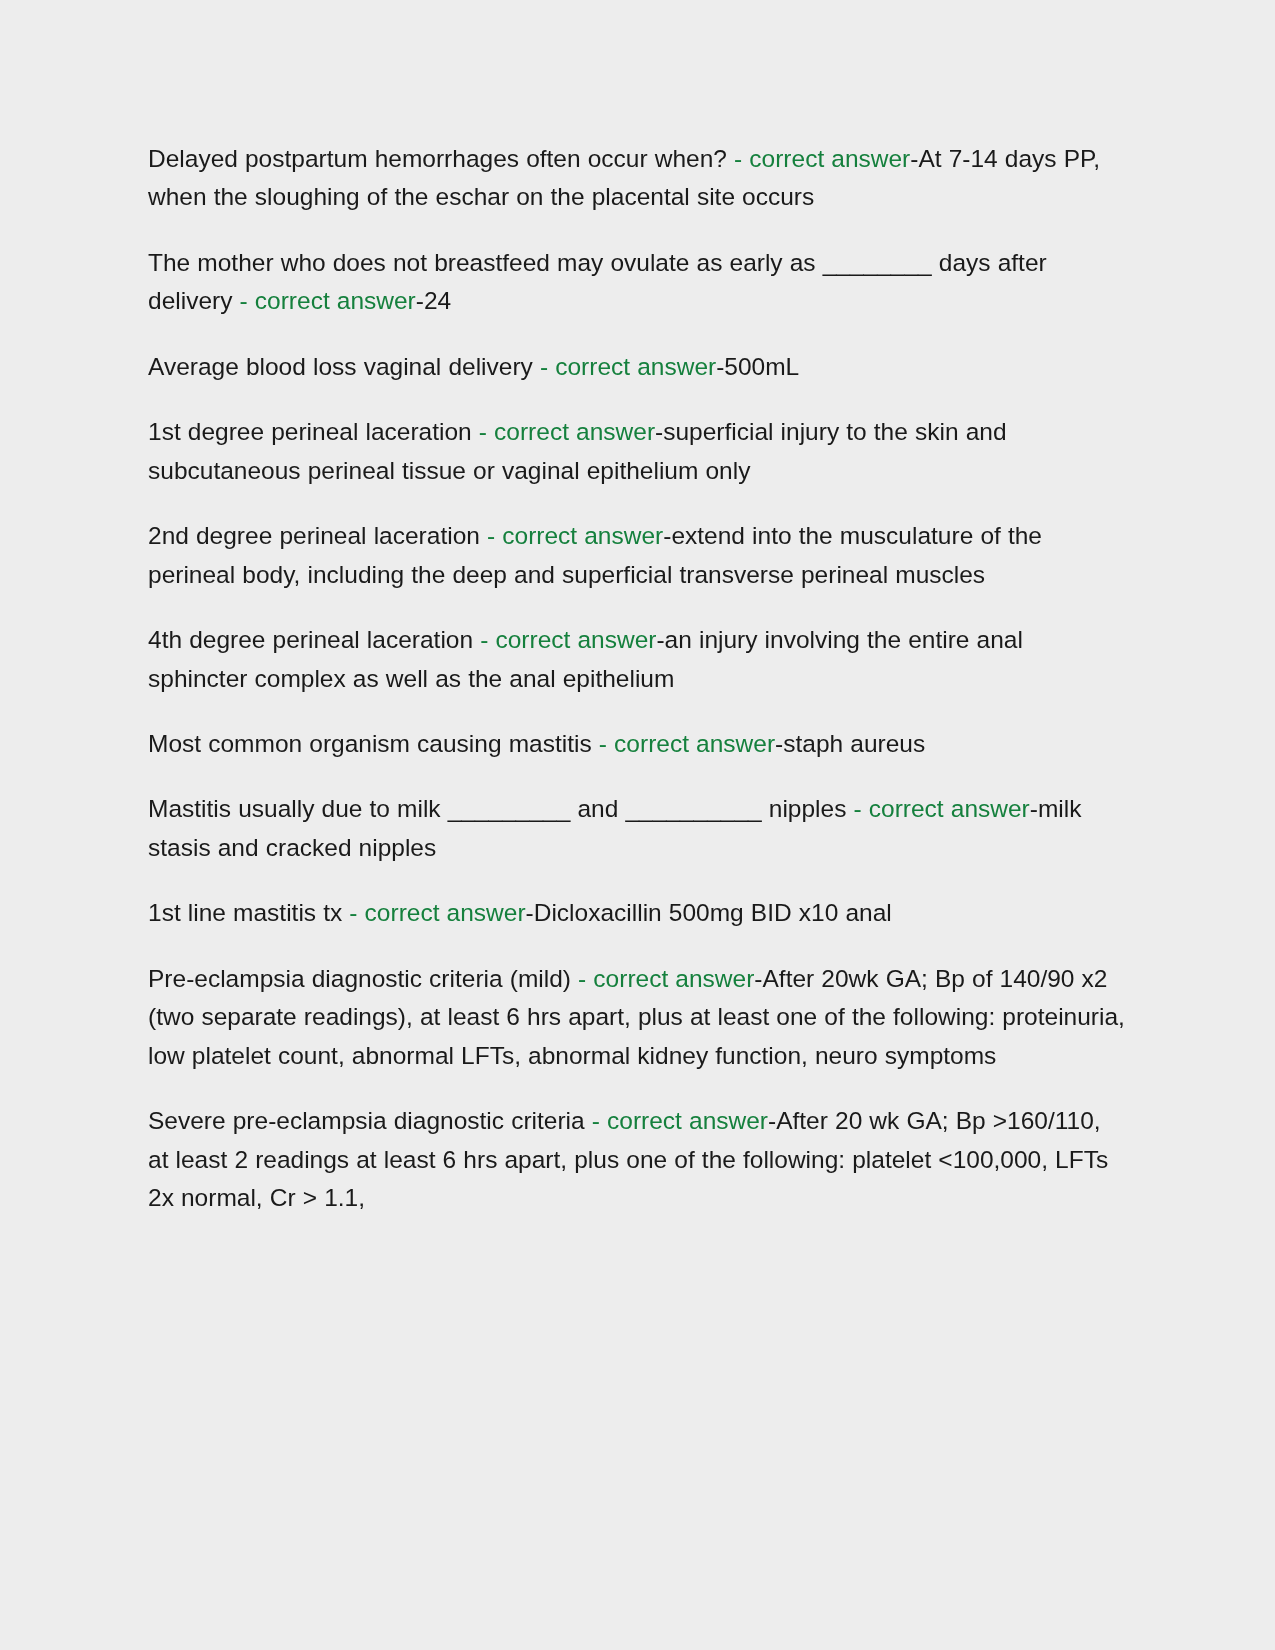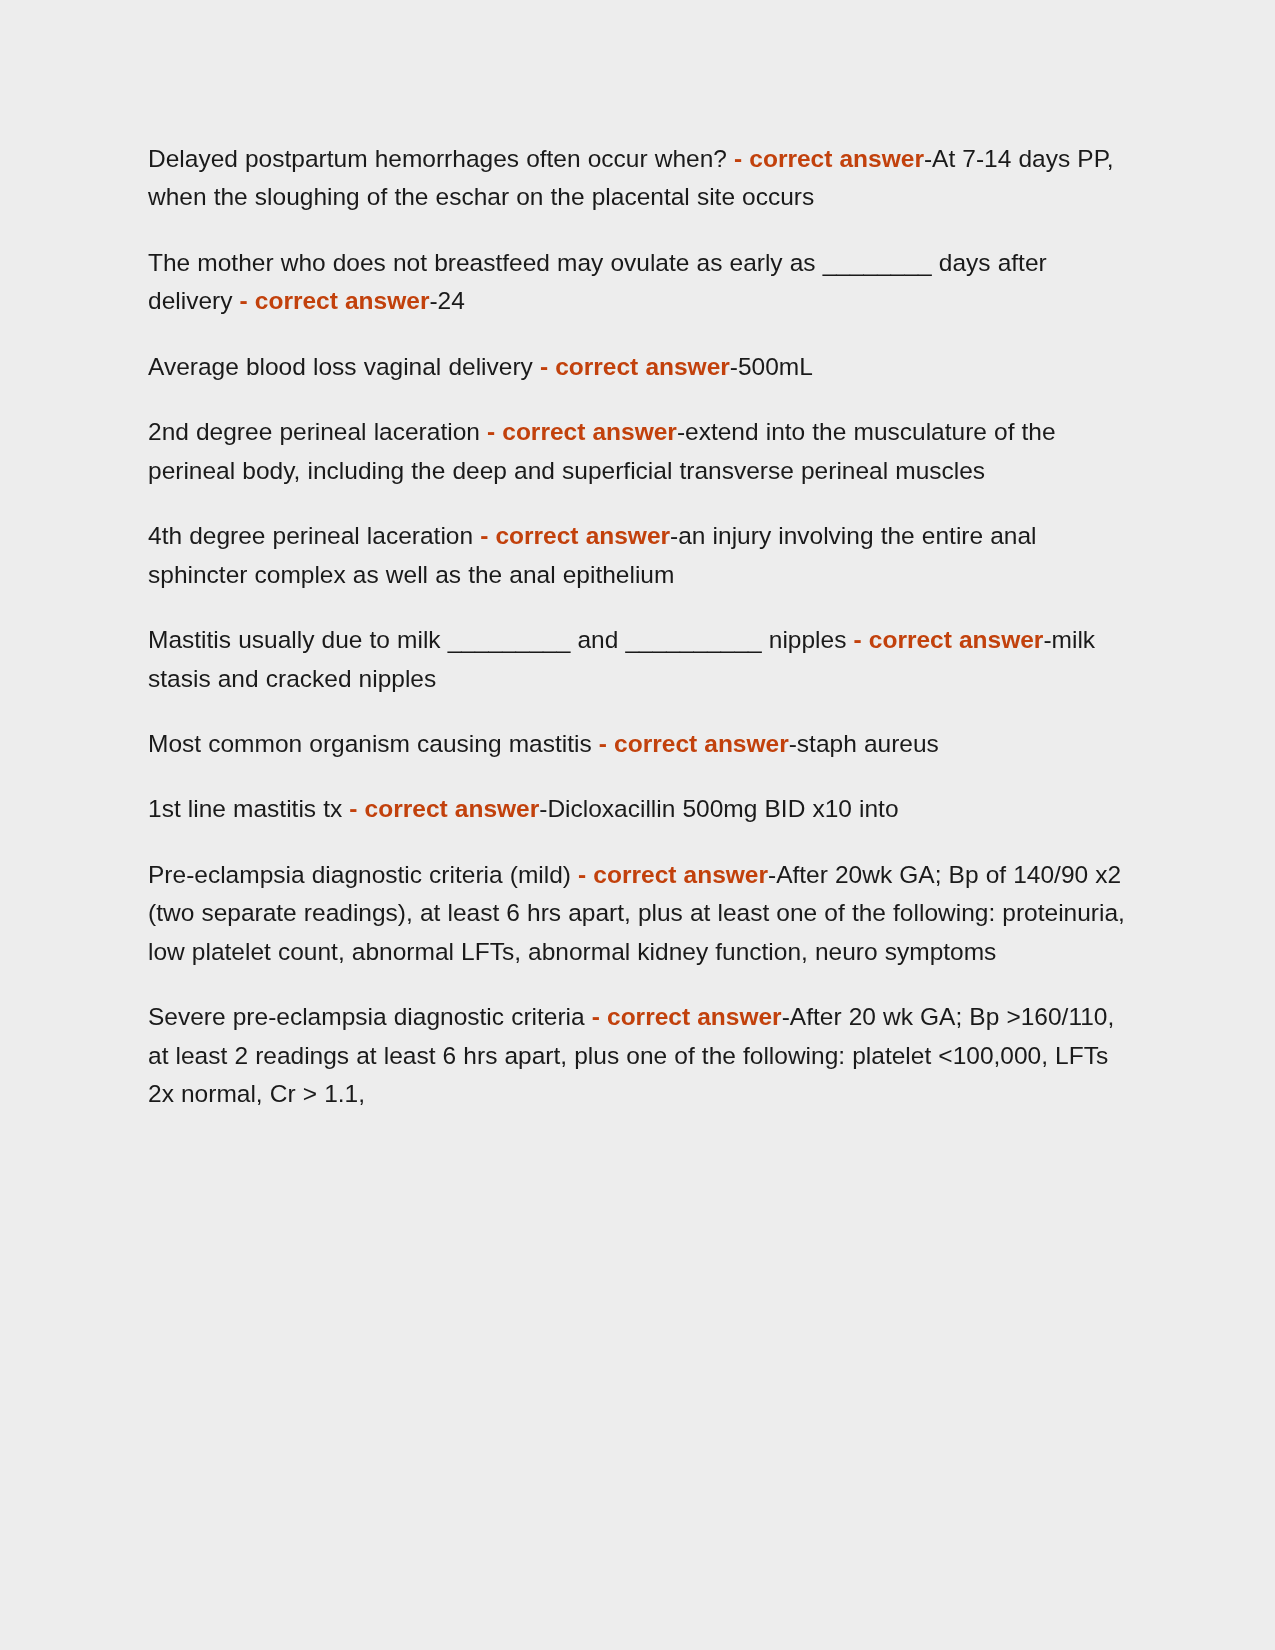--- a/index.html
+++ b/index.html
@@ -24,33 +24,34 @@
     font-size: 24.5px;
     line-height: 1.57;
     margin: 0 0 27px 0;
     letter-spacing: 0.0px;
     word-spacing: 0.3px;
   }
   .qa:last-child {
     margin-bottom: 12px;
   }
   .marker {
-    color: #c2410c;
-    font-weight: bold;
+    color: #15803d;
+    font-weight: normal;
   }
 </style>
 </head>
 <body>
 
 <div class="page">
   <div id="entries">
       <p class="qa"><span>Delayed postpartum hemorrhages often occur when?</span><span class="marker"> - correct answer</span><span>-At 7-14 days PP, when the sloughing of the eschar on the placental site occurs</span></p>
       <p class="qa"><span>The mother who does not breastfeed may ovulate as early as ________ days after delivery</span><span class="marker"> - correct answer</span><span>-24</span></p>
       <p class="qa"><span>Average blood loss vaginal delivery</span><span class="marker"> - correct answer</span><span>-500mL</span></p>
+      <p class="qa"><span>1st degree perineal laceration</span><span class="marker"> - correct answer</span><span>-superficial injury to the skin and subcutaneous perineal tissue or vaginal epithelium only</span></p>
       <p class="qa"><span>2nd degree perineal laceration</span><span class="marker"> - correct answer</span><span>-extend into the musculature of the perineal body, including the deep and superficial transverse perineal muscles</span></p>
       <p class="qa"><span>4th degree perineal laceration</span><span class="marker"> - correct answer</span><span>-an injury involving the entire anal sphincter complex as well as the anal epithelium</span></p>
+      <p class="qa"><span>Most common organism causing mastitis</span><span class="marker"> - correct answer</span><span>-staph aureus</span></p>
       <p class="qa"><span>Mastitis usually due to milk _________ and __________ nipples</span><span class="marker"> - correct answer</span><span>-milk stasis and cracked nipples</span></p>
-      <p class="qa"><span>Most common organism causing mastitis</span><span class="marker"> - correct answer</span><span>-staph aureus</span></p>
-      <p class="qa"><span>1st line mastitis tx</span><span class="marker"> - correct answer</span><span>-Dicloxacillin 500mg BID x10 into</span></p>
+      <p class="qa"><span>1st line mastitis tx</span><span class="marker"> - correct answer</span><span>-Dicloxacillin 500mg BID x10 anal</span></p>
       <p class="qa"><span>Pre-eclampsia diagnostic criteria (mild)</span><span class="marker"> - correct answer</span><span>-After 20wk GA; Bp of 140/90 x2 (two separate readings), at least 6 hrs apart, plus at least one of the following: proteinuria, low platelet count, abnormal LFTs, abnormal kidney function, neuro symptoms</span></p>
       <p class="qa"><span>Severe pre-eclampsia diagnostic criteria</span><span class="marker"> - correct answer</span><span>-After 20 wk GA; Bp &gt;160/110, at least 2 readings at least 6 hrs apart, plus one of the following: platelet &lt;100,000, LFTs 2x normal, Cr &gt; 1.1,</span></p>
     </div>
 </div>
 
 </body></html>

